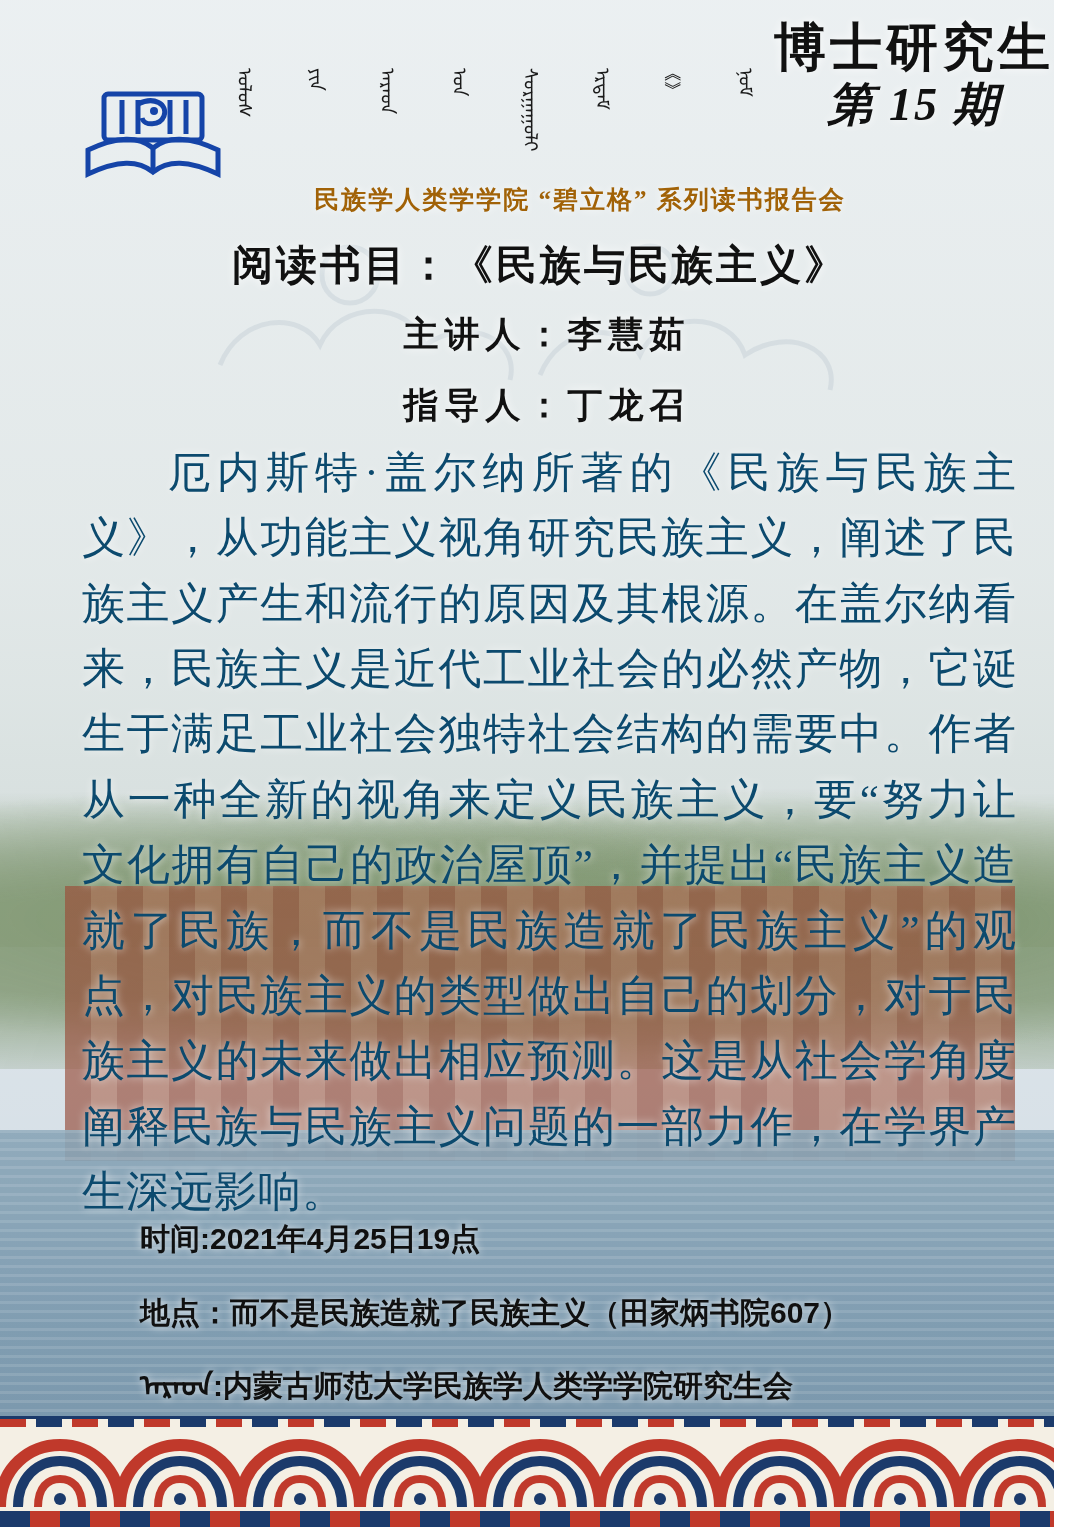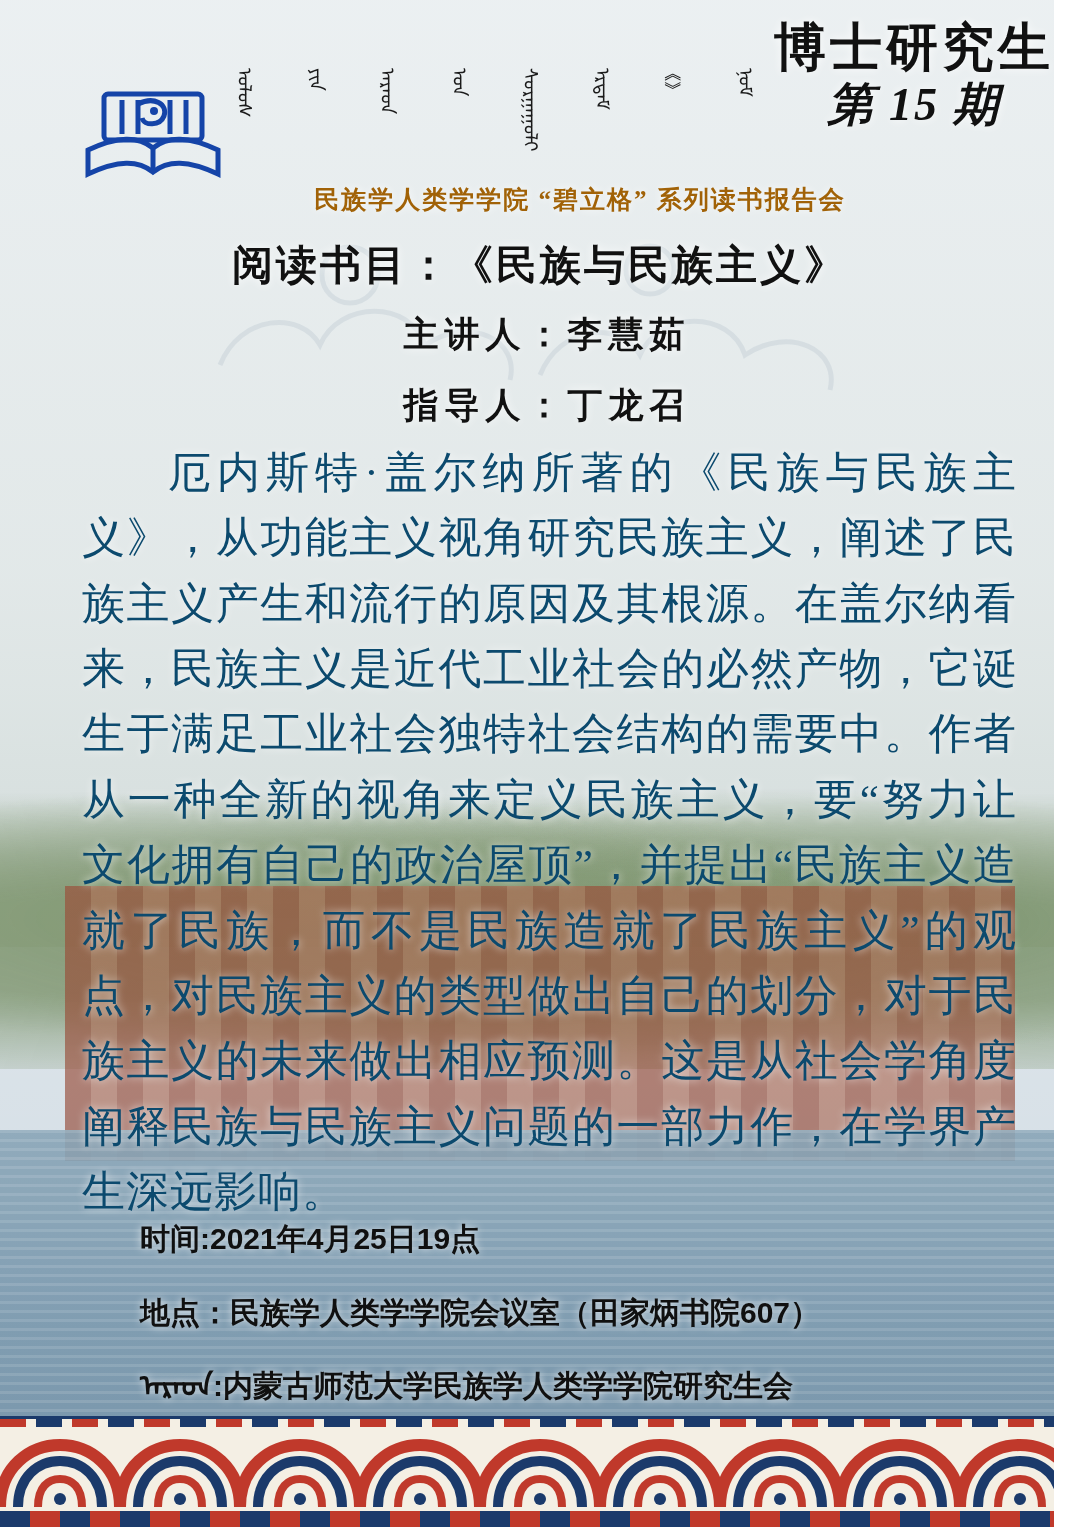--- a/index.html
+++ b/index.html
@@ -287,21 +287,21 @@
   <div class="titles">
     <div class="book-title">阅读书目：《民族与民族主义》</div>
     <div class="speaker">主讲人：李慧茹</div>
     <div class="advisor">指导人：丁龙召</div>
   </div>
 
   <div class="body-text">厄内斯特·盖尔纳所著的《民族与民族主义》，从功能主义视角研究民族主义，阐述了民族主义产生和流行的原因及其根源。在盖尔纳看来，民族主义是近代工业社会的必然产物，它诞生于满足工业社会独特社会结构的需要中。作者从一种全新的视角来定义民族主义，要“努力让文化拥有自己的政治屋顶”，并提出“民族主义造就了民族，而不是民族造就了民族主义”的观点，对民族主义的类型做出自己的划分，对于民族主义的未来做出相应预测。这是从社会学角度阐释民族与民族主义问题的一部力作，在学界产生深远影响。</div>
 
   <div class="info">
     <div>时间:2021年4月25日19点</div>
-    <div>地点：民族学人类学学院会议室（田家炳书院607）</div>
+    <div>地点：而不是民族造就了民族主义（田家炳书院607）</div>
     <div>ᠠᠷᠠᠳ:内蒙古师范大学民族学人类学学院研究生会</div>
   </div>
 
   <div class="ornament">
     <div class="band-top"></div>
     <svg width="1080" height="86" viewBox="0 0 1080 86" preserveAspectRatio="none">
       <defs>
         <g id="motif">
           <path d="M0 80 C 0 40, 30 18, 60 18 C 90 18, 120 40, 120 80" fill="none" stroke="#c0392b" stroke-width="12"></path>
           <path d="M18 80 C 18 50, 38 34, 60 34 C 82 34, 102 50, 102 80" fill="none" stroke="#1b3a6b" stroke-width="10"></path>

